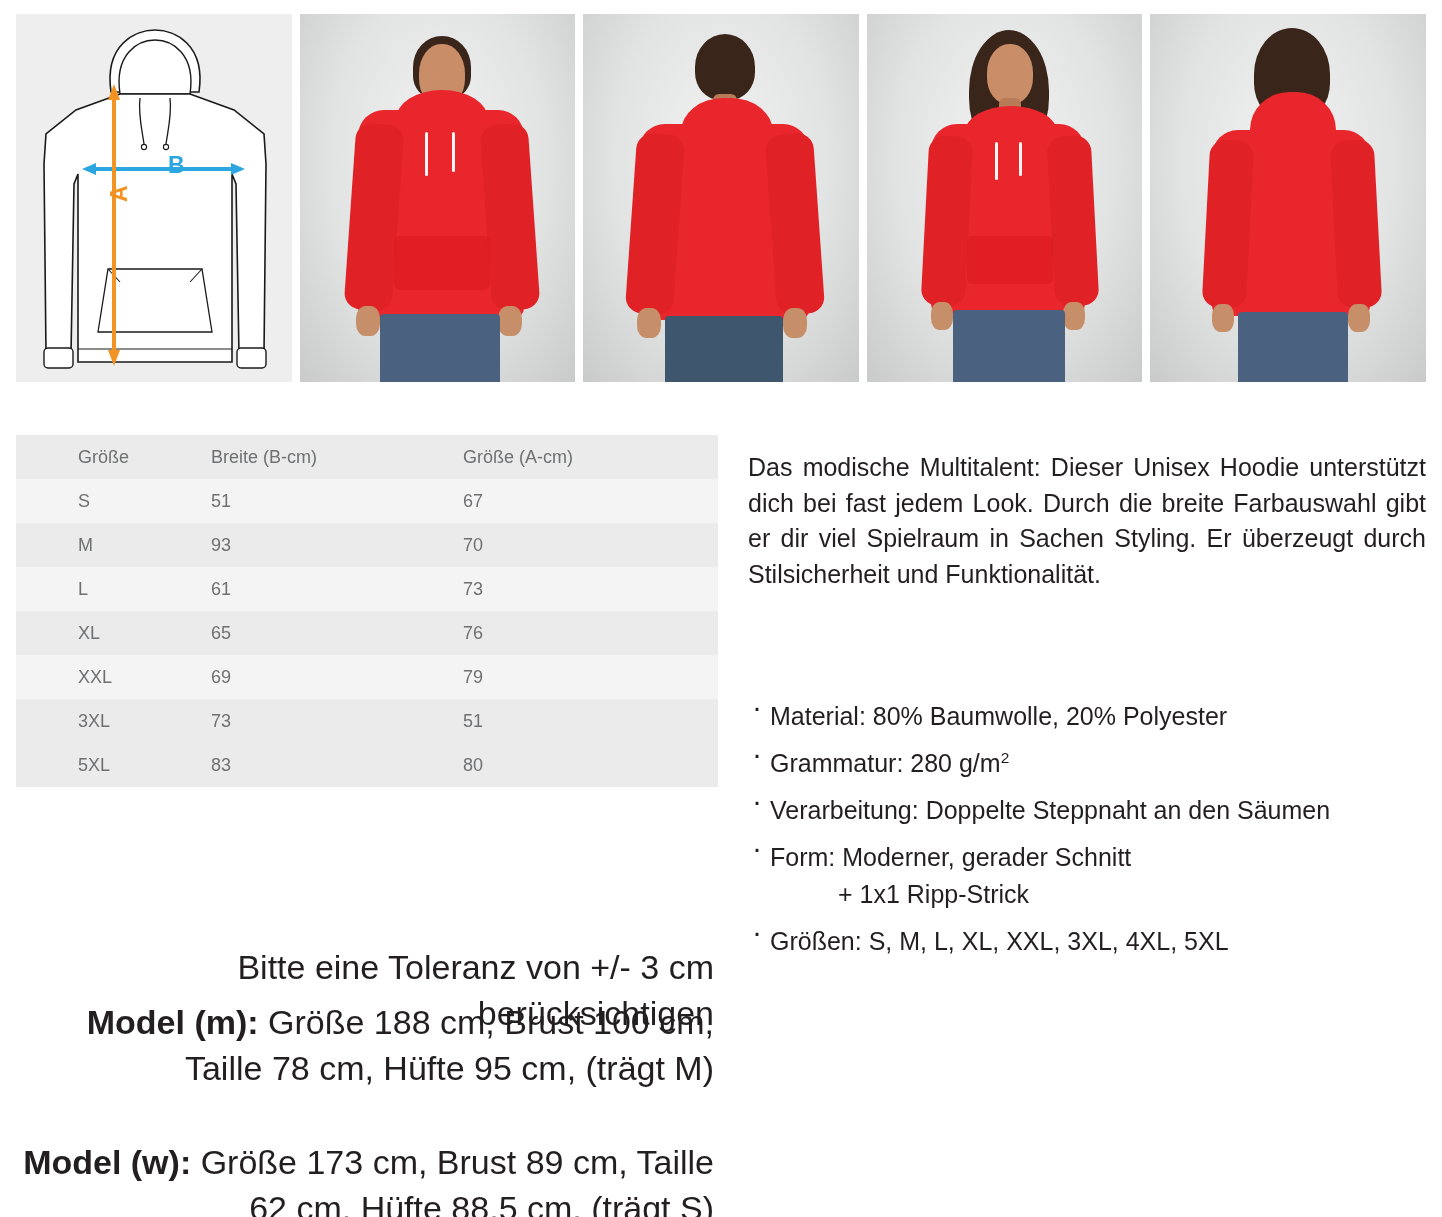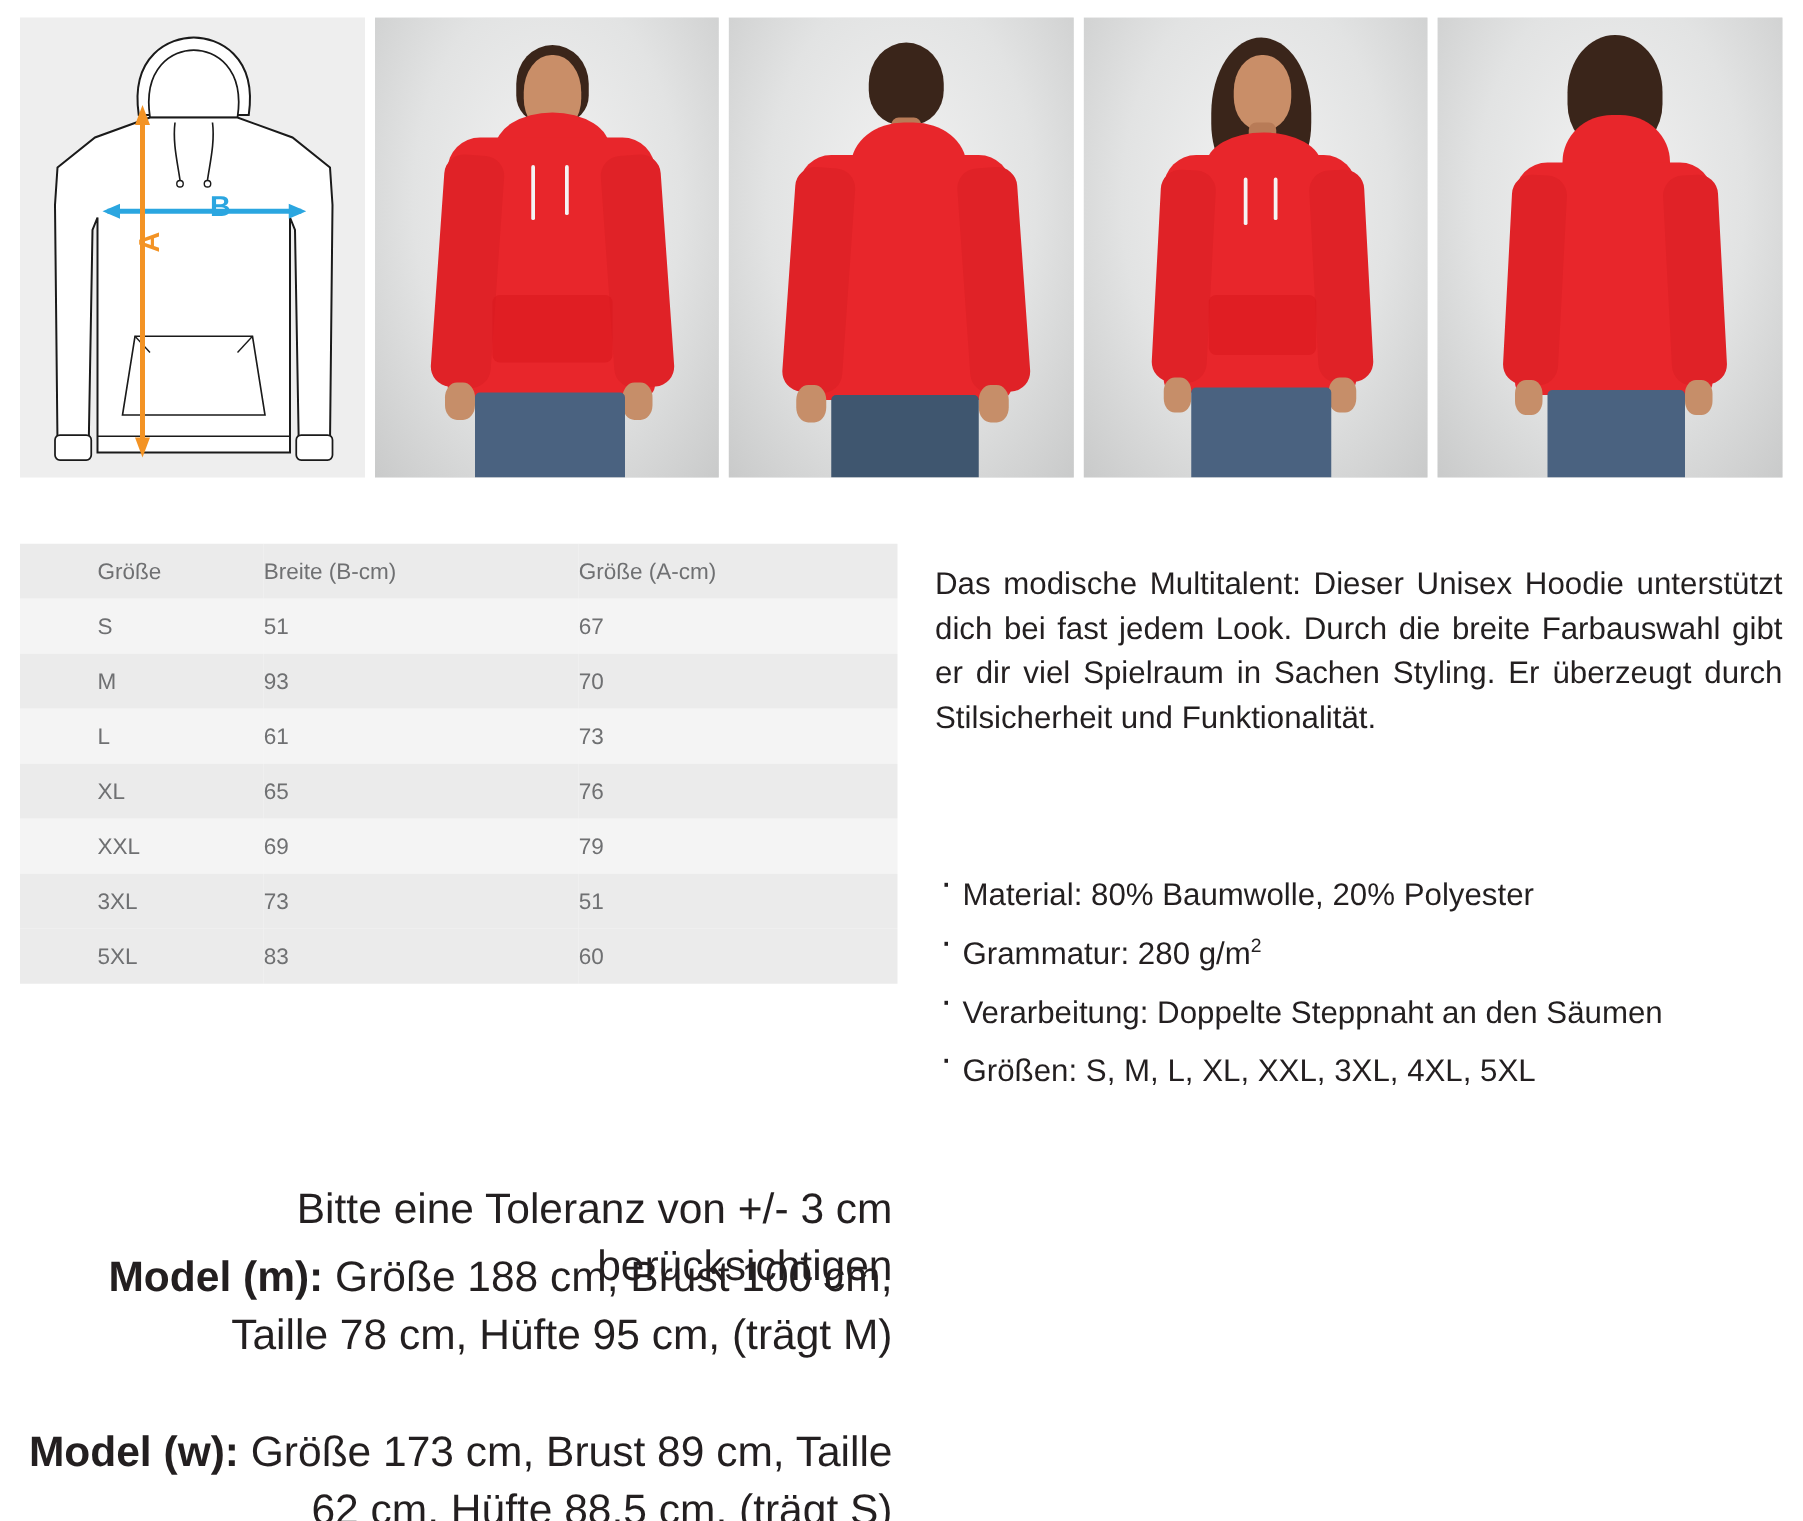--- a/index.html
+++ b/index.html
@@ -346,37 +346,38 @@
         <td class="col-h">79</td>
       </tr>
       <tr class="odd">
         <td class="col-size">3XL</td>
         <td class="col-b">73</td>
         <td class="col-h">51</td>
       </tr>
       <tr class="odd">
         <td class="col-size">5XL</td>
         <td class="col-b">83</td>
-        <td class="col-h">60</td>
+        <td class="col-h">80</td>
       </tr>
     </tbody>
   </table>
 
   <div class="note note-tolerance">Bitte eine Toleranz von +/- 3 cm berücksichtigen</div>
 
   <div class="note note-model-m">
     <b>Model (m):</b><span> Größe 188 cm, Brust 100 cm, Taille 78 cm, Hüfte 95 cm, (trägt M)</span>
   </div>
 
   <div class="note note-model-w">
     <b>Model (w):</b><span> Größe 173 cm, Brust 89 cm, Taille 62 cm, Hüfte 88,5 cm, (trägt S)</span>
   </div>
 
   <div class="desc">Das modische Multitalent: Dieser Unisex Hoodie unterstützt dich bei fast jedem Look. Durch die breite Farbauswahl gibt er dir viel Spielraum in Sachen Styling. Er überzeugt durch Stilsicherheit und Funktionalität.</div>
 
   <ul class="spec-list">
     <li>Material: 80% Baumwolle, 20% Polyester</li>
     <li><span>Grammatur: 280 g/m</span><sup>2</sup></li>
     <li>Verarbeitung: Doppelte Steppnaht an den Säumen</li>
+    <li><span>Form: Moderner, gerader Schnitt</span><span class="spec-sub">+ 1x1 Ripp-Strick</span></li>
     <li>Größen:  S, M, L, XL, XXL, 3XL, 4XL, 5XL</li>
   </ul>
 
 </div>
 
 </body></html>

